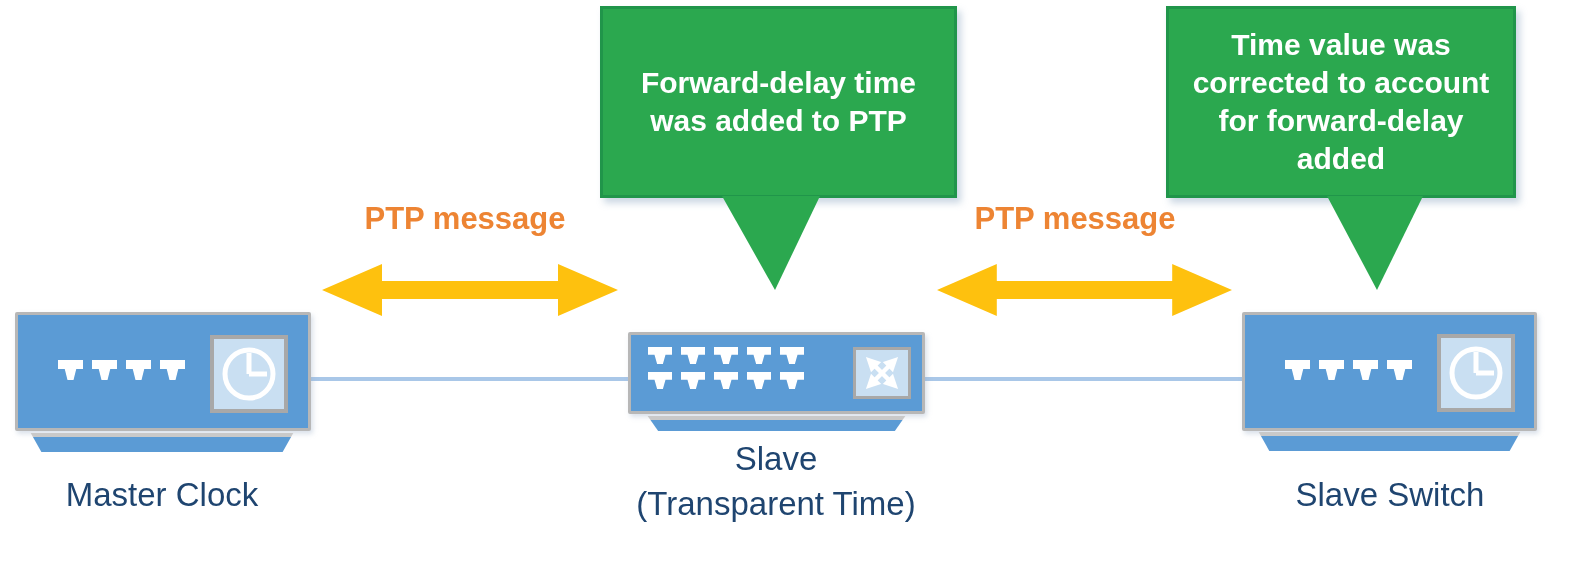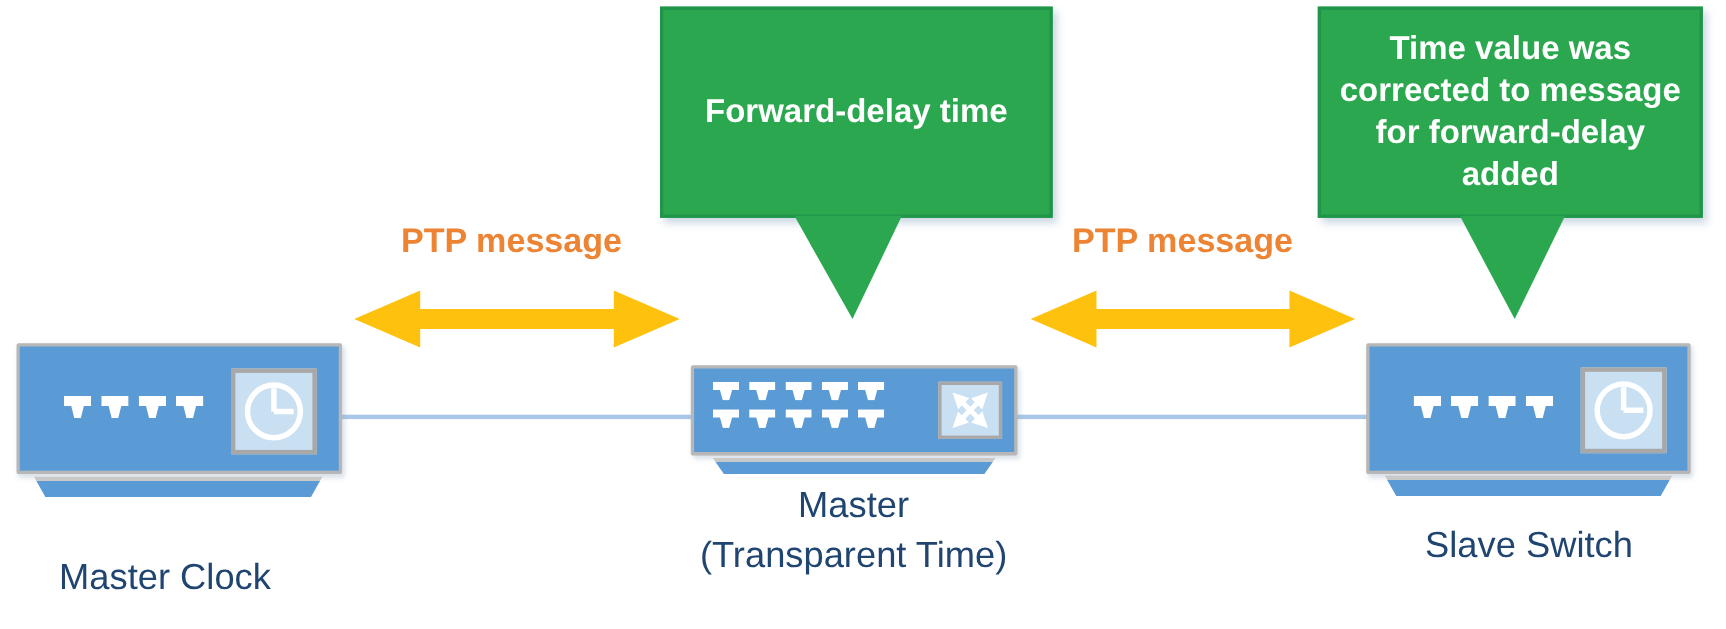--- a/index.html
+++ b/index.html
@@ -50,28 +50,29 @@
   }
   .switch-label-group{line-height:45px;}
 </style>
 </head>
 <body>
 
 <div class="stage">
 
   <div class="callout" style="left:600px;top:6px;width:357px;height:192px;text-align:center;">
     <span class="line">Forward-delay time</span>
+    <span class="line">was added to PTP</span>
   </div>
   <svg class="pointer" style="left:720px;top:196px;" width="102" height="96" viewBox="0 0 102 96">
     <polygon points="2,0 100,0 55,94" fill="#2BA84F"></polygon>
   </svg>
 
-  <div class="callout" style="left:1198px;top:6px;width:350px;height:192px;">
+  <div class="callout" style="left:1166px;top:6px;width:350px;height:192px;">
     <span class="line">Time value was</span>
-    <span class="line">corrected to message</span>
+    <span class="line">corrected to account</span>
     <span class="line">for forward-delay</span>
     <span class="line">added</span>
   </div>
   <svg class="pointer" style="left:1325px;top:196px;" width="100" height="96" viewBox="0 0 100 96">
     <polygon points="2,0 98,0 52,94" fill="#2BA84F"></polygon>
   </svg>
 
   <div class="ptp-label" style="left:320px;top:201px;width:290px;">PTP message</div>
   <div class="ptp-label" style="left:930px;top:201px;width:290px;">PTP message</div>
 
@@ -143,20 +144,20 @@
     <div class="panel" style="left:192px;top:19px;width:78px;height:78px;">
       <svg viewBox="0 0 70 70">
         <circle cx="35" cy="35" r="24" fill="none" stroke="#ffffff" stroke-width="5"></circle>
         <line x1="35" y1="35" x2="35" y2="14" stroke="#ffffff" stroke-width="5"></line>
         <line x1="35" y1="35" x2="53" y2="35" stroke="#ffffff" stroke-width="5"></line>
       </svg>
     </div>
   </div>
   <div class="base" style="left:1256px;top:432px;width:267px;height:19px;"></div>
 
-  <div class="device-label" style="left:0;top:476px;width:300px;margin-top:29px;">Master Clock</div>
+  <div class="device-label" style="left:12px;top:476px;width:300px;">Master Clock</div>
   <div class="device-label switch-label-group" style="left:601px;top:436px;width:350px;">
-    <div>Master</div>
+    <div>Slave</div>
     <div>(Transparent Time)</div>
   </div>
   <div class="device-label" style="left:1240px;top:476px;width:300px;">Slave Switch</div>
 
 </div>
 
 </body></html>

